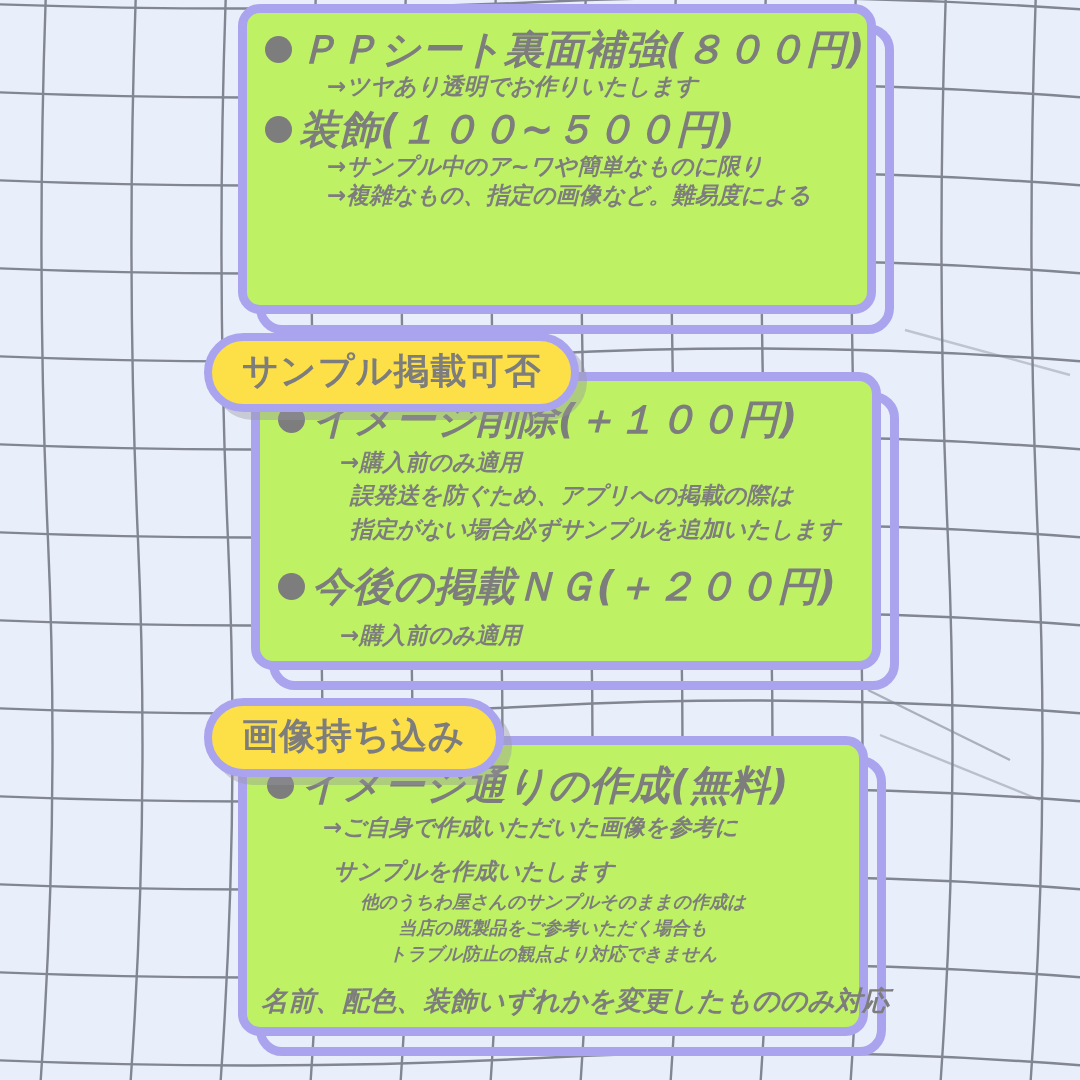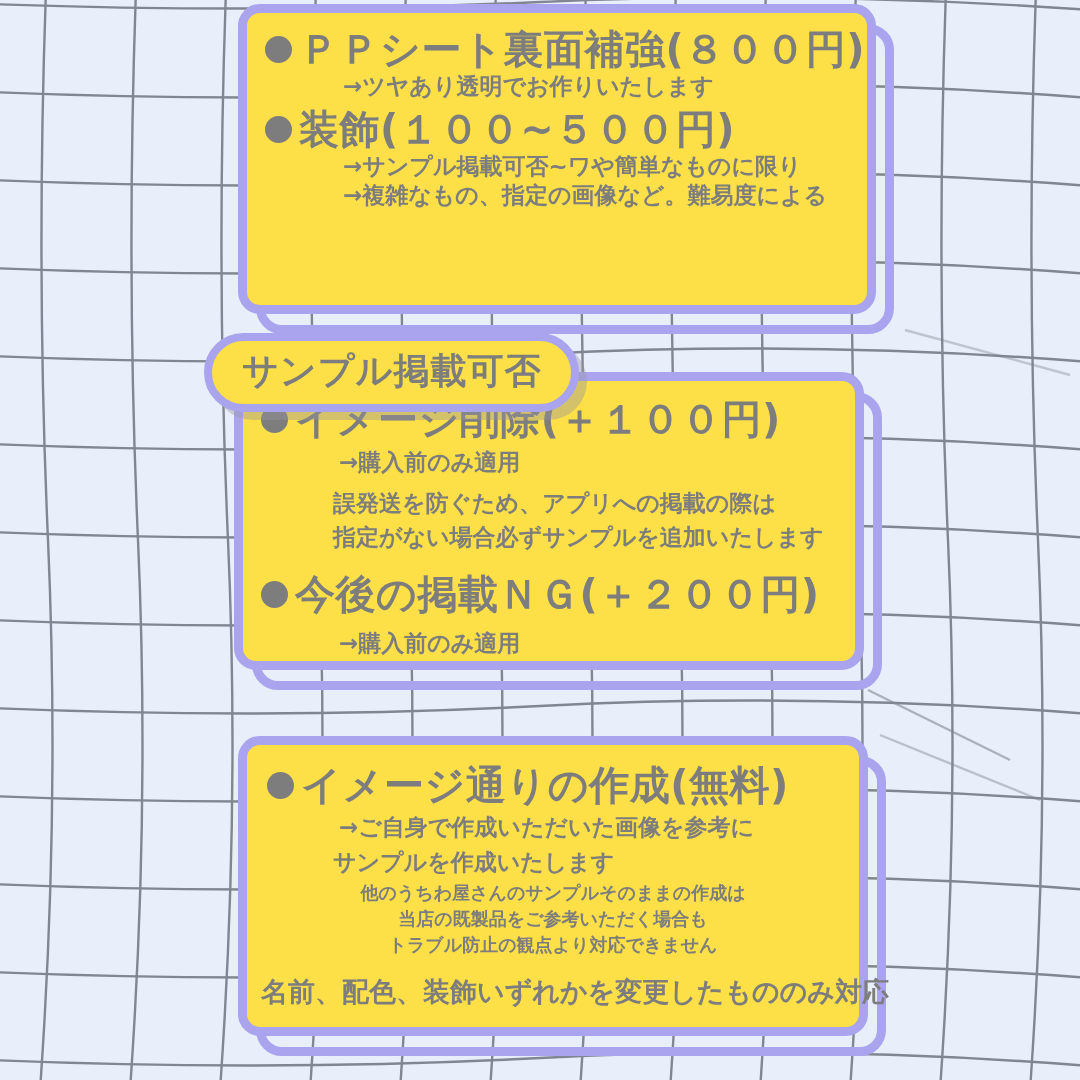--- a/index.html
+++ b/index.html
@@ -43,27 +43,28 @@
     right: -18px;
     bottom: -20px;
     border: 9px solid #aaa4ef;
     border-radius: 26px;
     box-sizing: border-box;
     z-index: 1;
   }
   .card {
     position: relative;
     z-index: 2;
-    background: #fde047;
+    background: #bef264;
     border: 9px solid #aaa4ef;
     border-radius: 22px;
     box-sizing: border-box;
     width: 100%;
     height: 100%;
     padding: 14px 18px 12px 18px;
+    font-style: italic;
   }
 
   
   .item-head {
     display: flex;
     align-items: center;
     color: #7d7d7d;
     font-weight: bold;
     font-size: 40px;
     letter-spacing: 0.5px;
@@ -79,21 +80,21 @@
     margin-right: 7px;
     flex: 0 0 auto;
   }
   .sub {
     color: #7d7d7d;
     font-weight: bold;
     font-size: 23px;
     line-height: 1.28;
     white-space: nowrap;
   }
-  .sub.indent1 { margin-left: 78px; }
+  .sub.indent1 { margin-left: 62px; }
   .sub.indent2 { margin-left: 72px; }
   .sub.wide    { text-align: center; font-size: 18px; }
 
   
   .badge-wrap {
     position: absolute;
     z-index: 5;
   }
   .badge {
     position: relative;
@@ -162,65 +163,70 @@
       <div class="item-head">
         <span class="bullet"></span>
         <span>ＰＰシート裏面補強(８００円)</span>
       </div>
       <div class="sub indent1">→ツヤあり透明でお作りいたします</div>
 
       <div class="item-head" style="margin-top:6px;">
         <span class="bullet"></span>
         <span>装飾(１００~５００円)</span>
       </div>
-      <div class="sub indent1">→サンプル掲載可否~ワや簡単なものに限り</div>
+      <div class="sub indent1">→サンプル中のア~ワや簡単なものに限り</div>
 
       <div class="sub indent1">→複雑なもの、指定の画像など。難易度による</div>
 
     </div>
   </div>
 
   <div class="badge-wrap" style="left:204px; top:333px;">
     <div class="badge">
       <span>サンプル掲載可否</span>
     </div>
   </div>
 
-  <div class="card-wrap" style="left:234px; top:372px; width:630px; height:298px;">
+  <div class="card-wrap" style="left:251px; top:372px; width:630px; height:298px;">
     <div class="offset-outline"></div>
     <div class="card" style="padding-top:16px;">
 
       <div class="item-head">
         <span class="bullet"></span>
         <span>イメージ削除(＋１００円)</span>
       </div>
       <div class="sub indent1" style="margin-top:6px;">→購入前のみ適用</div>
-      <div class="sub indent2" style="margin-top:12px;">誤発送を防ぐため、アプリへの掲載の際は</div>
+      <div class="sub indent2" style="margin-top:4px;">誤発送を防ぐため、アプリへの掲載の際は</div>
       <div class="sub indent2" style="margin-top:4px;">指定がない場合必ずサンプルを追加いたします</div>
 
       <div class="item-head" style="margin-top:20px;">
         <span class="bullet"></span>
         <span>今後の掲載ＮＧ(＋２００円)</span>
       </div>
       <div class="sub indent1" style="margin-top:12px;">→購入前のみ適用</div>
 
     </div>
   </div>
 
+  <div class="badge-wrap" style="left:204px; top:698px;">
+    <div class="badge">
+      <span>画像持ち込み</span>
+    </div>
+  </div>
 
   <div class="card-wrap" style="left:238px; top:736px; width:630px; height:300px;">
     <div class="offset-outline"></div>
     <div class="card" style="padding:18px 14px 16px 14px;">
 
       <div class="item-head" style="margin-left:6px;">
         <span class="bullet"></span>
         <span>イメージ通りの作成(無料)</span>
       </div>
       <div class="sub indent1" style="margin-top:5px;">→ご自身で作成いただいた画像を参考に</div>
-      <div class="sub indent2" style="margin-top:6px;">サンプルを作成いたします</div>
+      <div class="sub indent2" style="margin-top:15px;">サンプルを作成いたします</div>
       <div class="sub wide" style="margin-top:3px;">他のうちわ屋さんのサンプルそのままの作成は</div>
       <div class="sub wide" style="margin-top:3px;">当店の既製品をご参考いただく場合も</div>
       <div class="sub wide" style="margin-top:3px;">トラブル防止の観点より対応できません</div>
       <div class="sub wide" style="margin-top:19px; font-size:27px;">名前、配色、装飾いずれかを変更したもののみ対応</div>
 
     </div>
   </div>
 
 </div>
 

